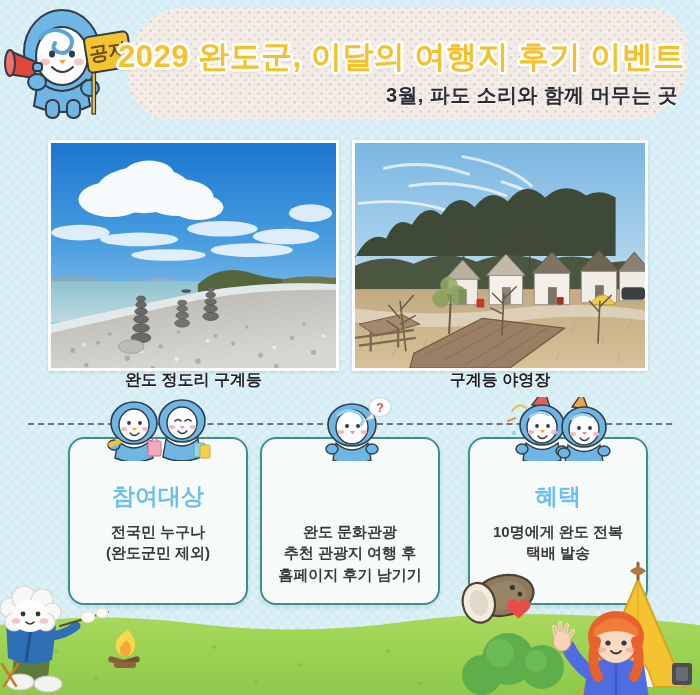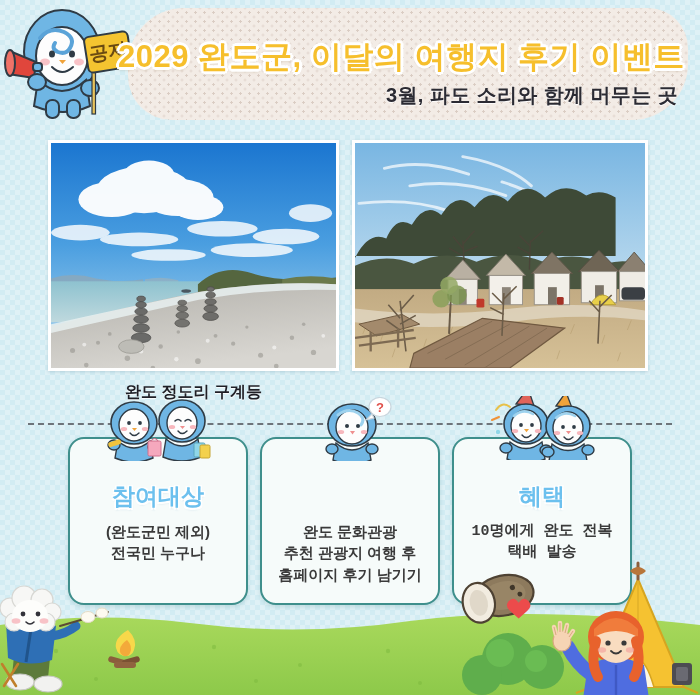--- a/index.html
+++ b/index.html
@@ -94,21 +94,20 @@
 
   .photo-caption {
     position: absolute;
     top: 370px;
     text-align: center;
     font-size: 16px;
     font-weight: 700;
     color: #1f1f26;
     text-shadow: 0 1px 0 rgba(255,255,255,.8);
     white-space: nowrap;
-    margin-top: 12px;
   }
   #caption-left  { left: 48px;  width: 291px; }
   #caption-right { left: 352px; width: 296px; }
 
   
   .divider {
     position: absolute;
     left: 28px;
     top: 423px;
     width: 644px;
@@ -124,21 +123,21 @@
     width: 180px;
     height: 168px;
     background: #f6fbfa;
     border: 2px solid #3f8f8c;
     border-radius: 16px;
     box-sizing: border-box;
     box-shadow: 0 2px 4px rgba(60,120,120,.18);
   }
   #card-1 { left: 68px;  }
   #card-2 { left: 260px; }
-  #card-3 { left: 452px; font-family: Liberation Mono, monospace; }
+  #card-3 { left: 468px; }
 
   .card-heading {
     position: absolute;
     left: 0; right: 0;
     top: 42px;
     text-align: center;
     font-size: 23px;
     font-weight: 700;
     color: #6cc0ee;
     text-shadow: -1.5px -1.5px 0 #fff, 1.5px -1.5px 0 #fff,
@@ -440,20 +439,21 @@
       <g stroke="#7d6a52" stroke-width="2.4" fill="none">
         <path d="M0 200 L60 192"></path>
           <path d="M4 208 L62 200"></path>
         <path d="M16 194 L16 214"></path>
           <path d="M44 190 L44 210"></path>
       </g>
     </svg>
   </div>
 
   <div class="photo-caption" id="caption-left">완도 정도리 구계등</div>
+  <div class="photo-caption" id="caption-right">구계등 야영장</div>
 
   <div class="divider"></div>
 
   <div class="card" id="card-1">
     <div class="card-mascot">
       <svg width="108" height="64" viewBox="0 0 108 64" xmlns="http://www.w3.org/2000/svg">
 
         <g transform="translate(2,4)">
           <ellipse cx="28" cy="22" rx="23" ry="21" fill="#6fb6e4" stroke="#2f3b45" stroke-width="1.6"></ellipse>
           <ellipse cx="28" cy="24" rx="15" ry="16" fill="#fdfdfd" stroke="#2f3b45" stroke-width="1.4"></ellipse>
@@ -482,22 +482,22 @@
 
           <rect x="-8" y="42" width="13" height="15" rx="1.5" fill="#f5a8bd" stroke="#cf6f8c" stroke-width="1"></rect>
           <path d="M-5 42 q3.5 -5 7 0" fill="none" stroke="#cf6f8c" stroke-width="1.2"></path>
           <rect x="38" y="44" width="11" height="14" rx="1.5" fill="#8fd6e8" stroke="#5ba5bb" stroke-width="1"></rect>
           <rect x="44" y="46" width="10" height="13" rx="1.5" fill="#f3d14d" stroke="#c5a534" stroke-width="1"></rect>
         </g>
       </svg>
     </div>
     <div class="card-heading">참여대상</div>
     <div class="card-body">
+      <div>전국민 누구나</div>
       <div>(완도군민 제외)</div>
-      <div>전국민 누구나</div>
     </div>
   </div>
 
   <div class="card" id="card-2">
     <div class="card-mascot">
       <svg width="96" height="64" viewBox="0 0 96 64" xmlns="http://www.w3.org/2000/svg">
         <g transform="translate(22,6)">
           <ellipse cx="28" cy="22" rx="24" ry="21" fill="#6fb6e4" stroke="#2f3b45" stroke-width="1.6"></ellipse>
           <ellipse cx="28" cy="24" rx="16" ry="17" fill="#fdfdfd" stroke="#2f3b45" stroke-width="1.4"></ellipse>
           <path d="M14 12 q10 -8 20 -2 q8 5 3 12" fill="none" stroke="#9ed2ee" stroke-width="3" stroke-linecap="round"></path>

